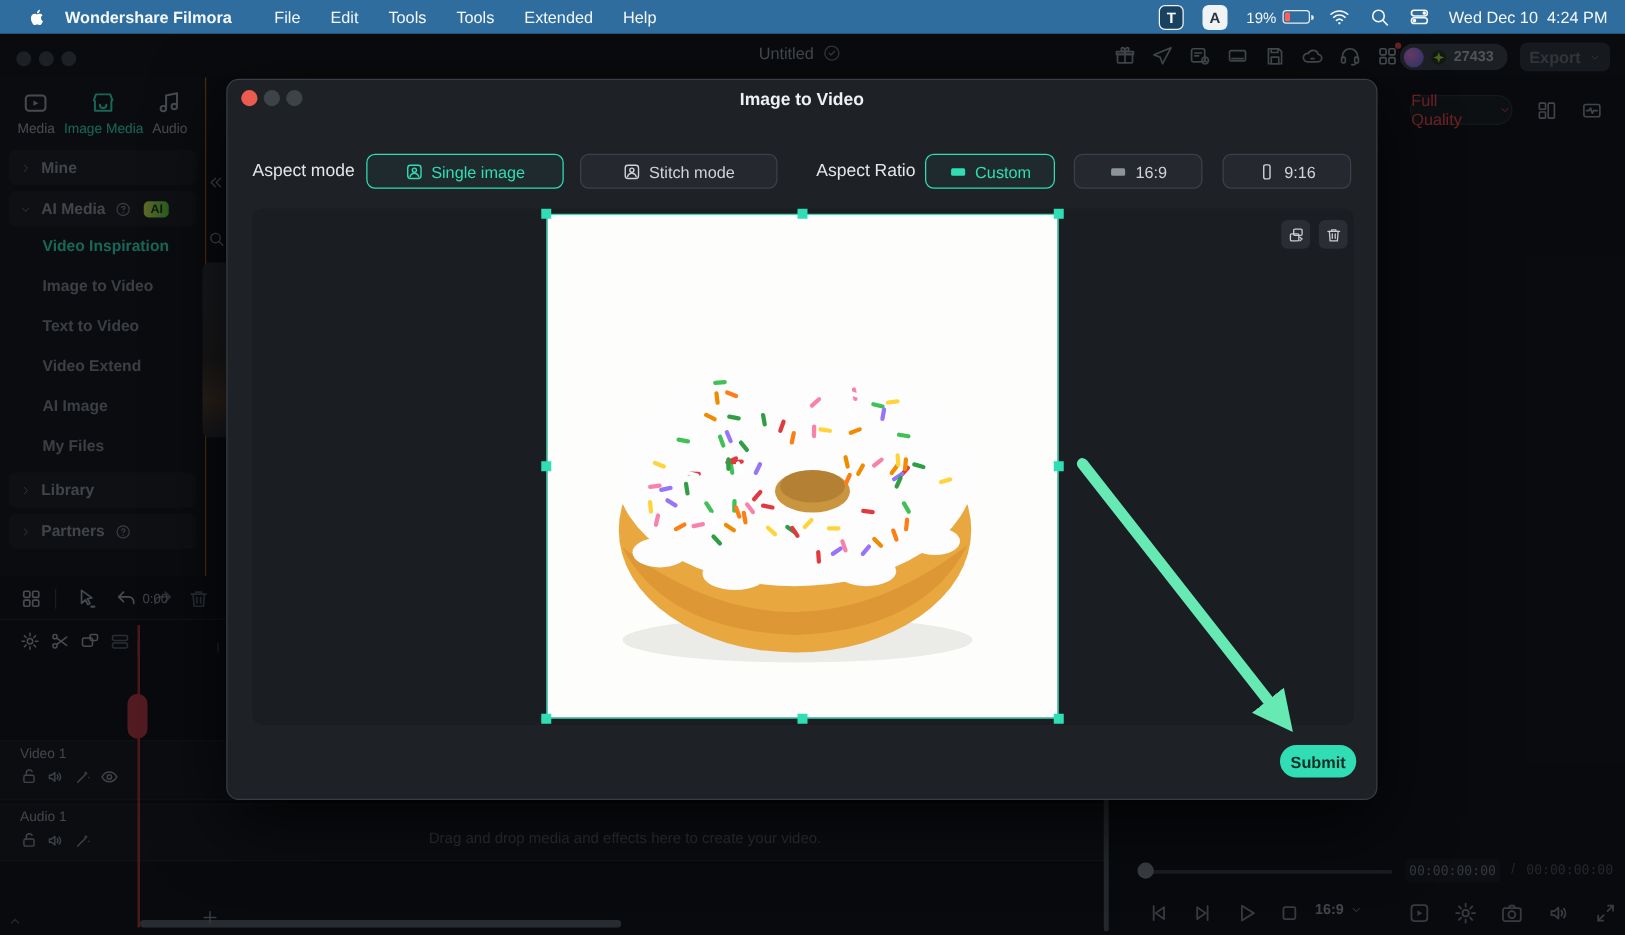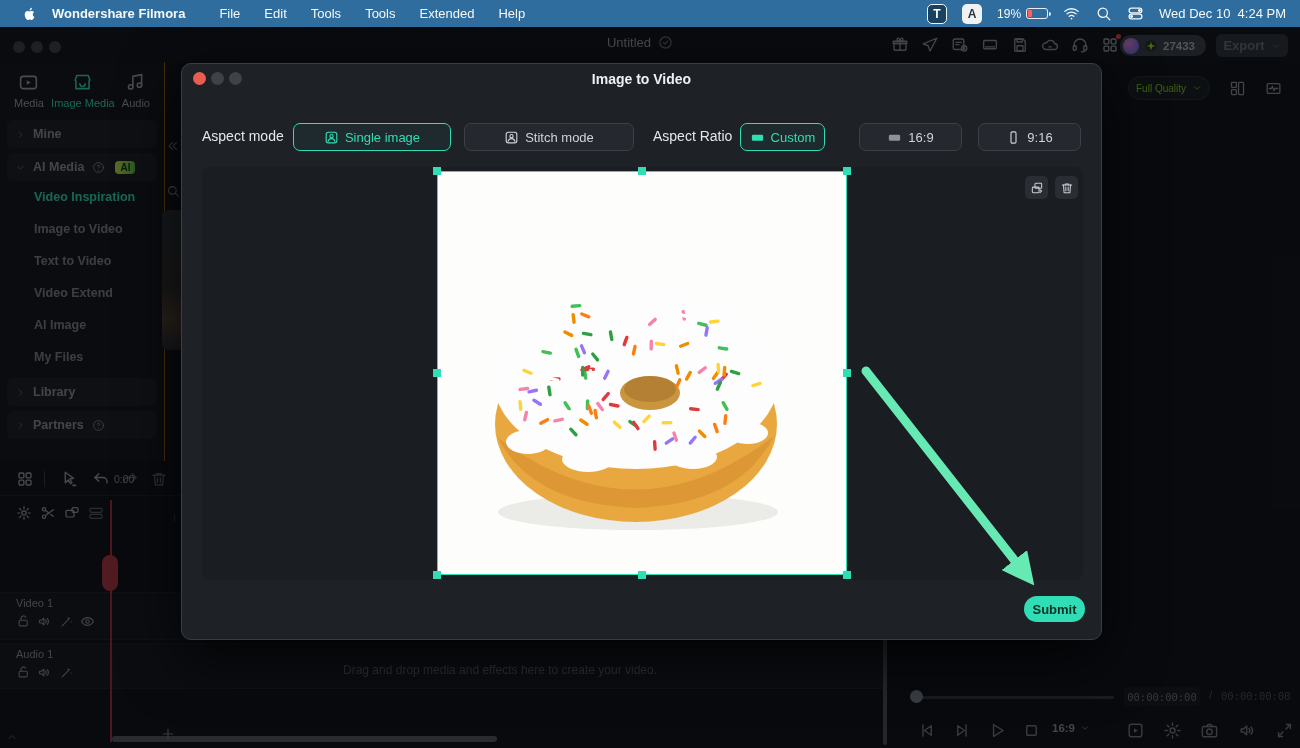--- a/index.html
+++ b/index.html
@@ -63,21 +63,21 @@
   .navitem { height:32px; display:flex; align-items:center; padding-left:34px; color:#7e858c; font-size:12.5px; font-weight:700; }
   .navitem.active { color:var(--accent); }
   .qicon { width:13px; height:13px; color:#7a8087; }
   .ai-badge { margin-left:2px; padding:1px 5px; border-radius:4px; font-size:10px; font-weight:700; color:#17330f; background:linear-gradient(90deg,#cfe24c,#57c93d); }
 
   
   .sliver-ic { position:absolute; color:#8d939a; width:14px; height:14px; }
   .sliver-card { position:absolute; left:162px; top:183px; width:19px; height:140px; border-radius:6px 0 0 6px; background:linear-gradient(180deg,#2e3238 0%, #33302c 55%, #5a4430 78%, #2a2d32 100%); }
 
   
-  .quality-pill { position:absolute; left:1128px; top:49px; width:82px; height:24px; background:#1a1d21; border:1px solid #2a2e34; border-radius:13px; display:flex; align-items:center; justify-content:center; gap:6px; color:#84cc16; font-size:10px; }
+  .quality-pill { position:absolute; left:1128px; top:49px; width:82px; height:24px; background:#1a1d21; border:1px solid #2a2e34; border-radius:13px; display:flex; align-items:center; justify-content:center; gap:6px; color:#ef4444; font-size:13px; }
   .pt-ic { position:absolute; top:53px; width:17px; height:17px; color:#8d939a; }
 
   
   .tl-toolbar-ic { position:absolute; width:18px; height:18px; color:#9aa0a6; }
   .tl-divider { position:absolute; left:44px; top:444px; width:1px; height:16px; background:#33383e; }
   .tl-sep { position:absolute; left:0; top:468px; width:884px; height:1px; background:#1d2126; }
   .ruler-ticks { position:absolute; left:110px; top:487px; width:774px; height:8px;
     background:repeating-linear-gradient(90deg, #31363c 0 1px, transparent 1px 64px); }
   .ruler-label { position:absolute; left:114px; top:446px; font-size:10.5px; color:#878d94; }
   .playhead-line { position:absolute; left:110px; top:473px; width:2px; height:242px; background:#a8303a; z-index:2; }
@@ -490,30 +490,30 @@
 
     <span class="dlg-label" style="left:20px">Aspect mode</span>
     <div class="dlg-btn active" style="left:111px; width:158px">
       <svg class="bic ic" viewBox="0 0 24 24">
           <rect x="3.5" y="3.5" width="17" height="17" rx="3.5"></rect>
           <circle cx="12" cy="9.8" r="2.6"></circle>
           <path d="M6.5 18c.8-2.8 2.9-4.3 5.5-4.3s4.7 1.5 5.5 4.3"></path>
         </svg>
       <span>Single image</span>
     </div>
-    <div class="dlg-btn" style="left:282px; width:170px">
+    <div class="dlg-btn" style="left:282px; width:158px">
       <svg class="bic ic" viewBox="0 0 24 24">
           <rect x="3.5" y="3.5" width="17" height="17" rx="3.5"></rect>
           <circle cx="12" cy="9.8" r="2.6"></circle>
           <path d="M6.5 18c.8-2.8 2.9-4.3 5.5-4.3s4.7 1.5 5.5 4.3"></path>
         </svg>
       <span>Stitch mode</span>
     </div>
     <span class="dlg-label" style="left:471px">Aspect Ratio</span>
-    <div class="dlg-btn active" style="left:558px; width:85px">
+    <div class="dlg-btn active" style="left:558px; width:104px">
       <svg class="bic" viewBox="0 0 24 24">
           <rect x="3" y="7.5" width="18" height="9.5" rx="2" fill="currentColor"></rect>
         </svg>
       <span>Custom</span>
     </div>
     <div class="dlg-btn" style="left:677px; width:103px">
       <svg class="bic" viewBox="0 0 24 24">
           <rect x="3" y="7.5" width="18" height="9.5" rx="2" fill="#8d939a"></rect>
         </svg>
       <span>16:9</span>

